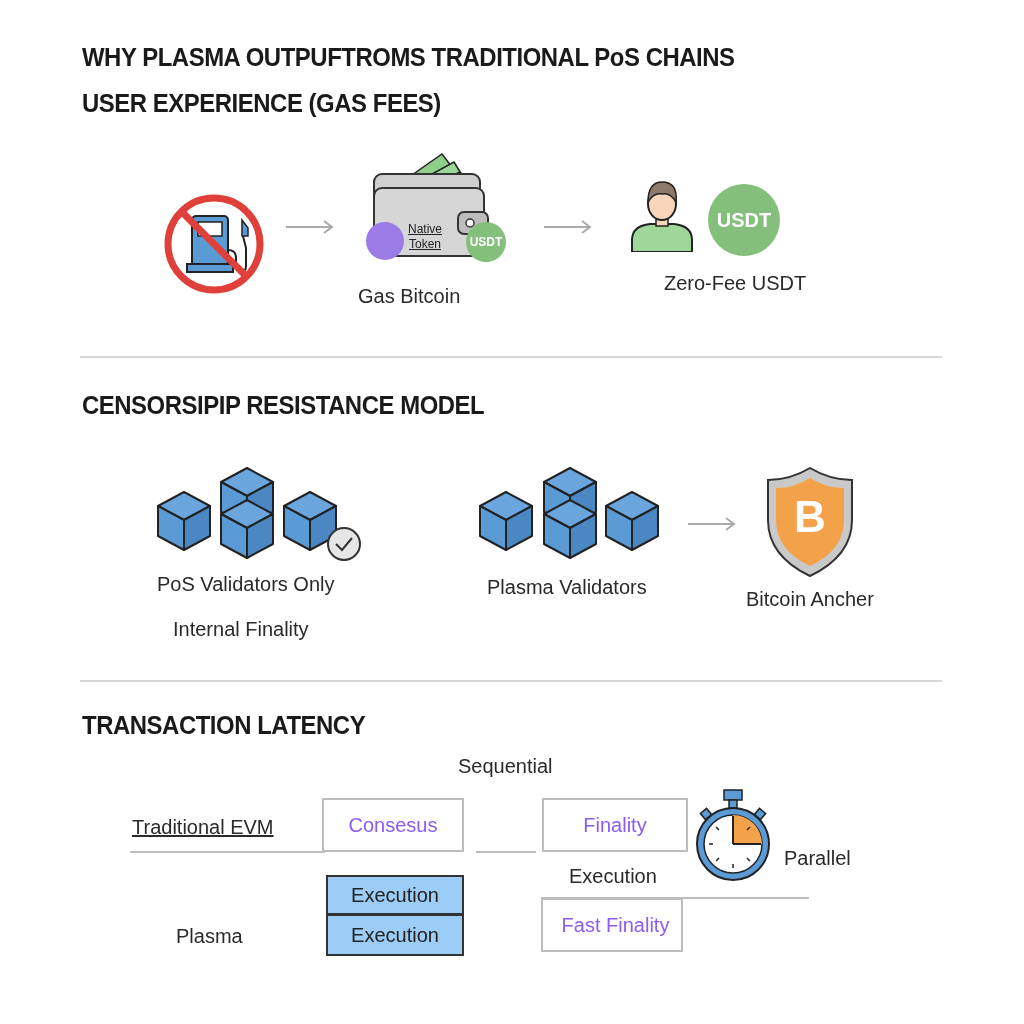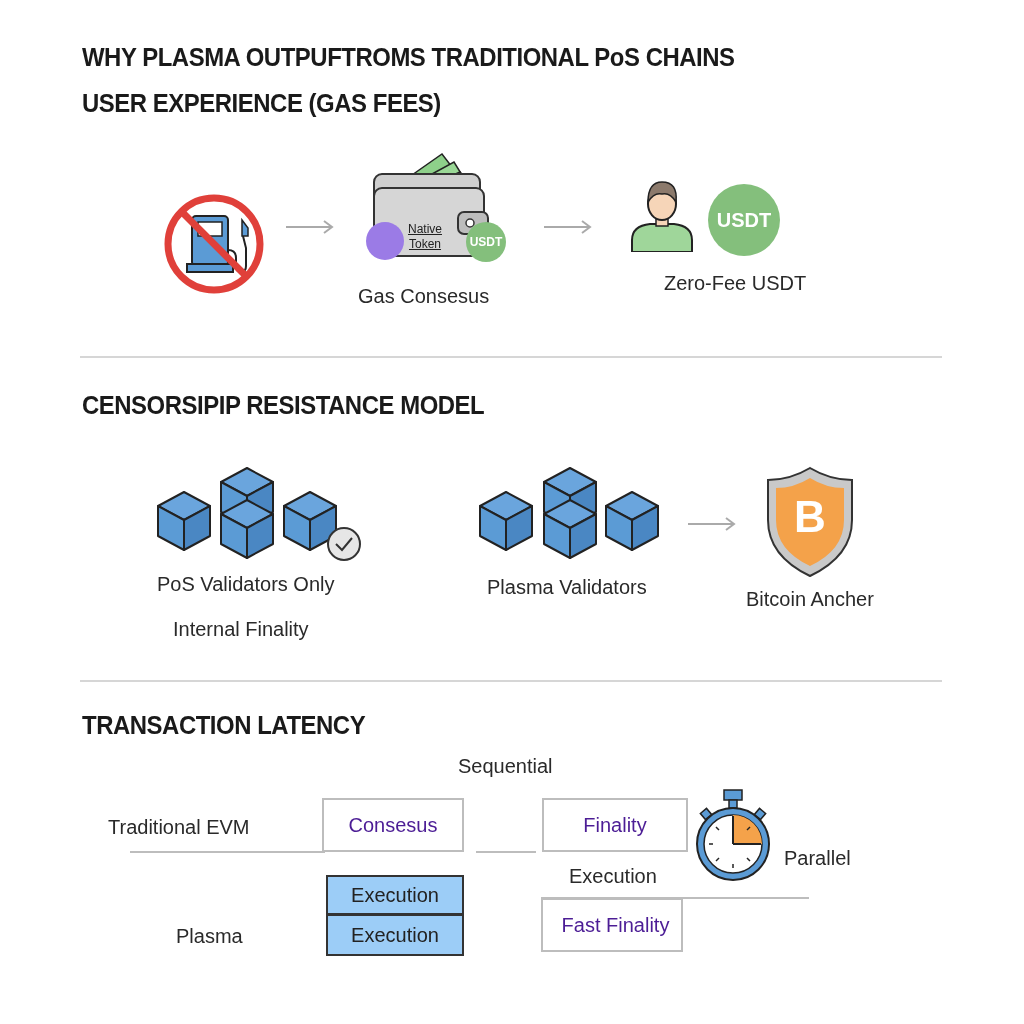--- a/index.html
+++ b/index.html
@@ -3,21 +3,21 @@
 <meta charset="utf-8">
 <style>
   html, body { margin:0; padding:0; }
   body { width:1024px; height:1024px; background:#ffffff; position:relative; overflow:hidden;
          font-family:"Liberation Sans", "DejaVu Sans", sans-serif; color:#222; }
   .abs { position:absolute; }
   .h { font-weight:bold; font-size:26px; letter-spacing:-0.5px; color:#1a1a1a; transform:scaleX(0.92); transform-origin:left; white-space:nowrap; }
   .lbl { font-size:20px; color:#2a2a2a; white-space:nowrap; }
   .divider { height:2px; background:#d6d6d6; }
   .arrow { width:48px; height:14px; }
-  .box { border:2px solid #bdbdbd; background:#fff; display:flex; align-items:center; justify-content:center; font-size:20px; color:#4c1d95; box-sizing:border-box; }
+  .box { border:2px solid #bdbdbd; background:#fff; display:flex; align-items:center; justify-content:center; font-size:20px; color:#8b5cf6; box-sizing:border-box; }
   .exec { border:2px solid #333; background:#9ccdf7; display:flex; align-items:center; justify-content:center; font-size:20px; color:#222; box-sizing:border-box; }
   .line { height:2px; background:#bdbdbd; }
 </style>
 </head>
 <body>
 
 <svg width="0" height="0" style="position:absolute">
   <defs>
     <g id="cube">
       <polygon points="0,-24 26,-10 0,4 -26,-10" fill="#6aa5dd" stroke="#222" stroke-width="2" stroke-linejoin="round"></polygon>
@@ -55,21 +55,21 @@
     <rect x="96" y="60" width="30" height="22" rx="6" fill="#bdbdbd" stroke="#333" stroke-width="2"></rect>
     <circle cx="108" cy="71" r="4" fill="#fff" stroke="#333" stroke-width="1.5"></circle>
   </svg>
   <div style="position:absolute;left:4px;top:70px;width:38px;height:38px;border-radius:50%;background:#9b7be6;"></div>
   <div style="position:absolute;left:40px;top:70px;width:46px;text-align:center;font-size:12px;line-height:15px;color:#222;text-decoration:underline;">
     <div>Native</div>
     <div>Token</div>
   </div>
   <div style="position:absolute;left:104px;top:70px;width:40px;height:40px;border-radius:50%;background:#84bf7c;color:#fff;font-size:12px;font-weight:bold;display:flex;align-items:center;justify-content:center;">USDT</div>
 </div>
-<div class="abs lbl" style="left:358px;top:285px;">Gas Consesus</div>
+<div class="abs lbl" style="left:358px;top:285px;">Gas Bitcoin</div>
 
 <svg class="abs arrow" style="left:544px;top:220px;" viewBox="0 0 48 14">
   <line x1="0" y1="7" x2="46" y2="7" stroke="#aaa" stroke-width="2"></line>
   <polyline points="38,1 46,7 38,13" fill="none" stroke="#aaa" stroke-width="2"></polyline>
 </svg>
 
 <svg class="abs" style="left:630px;top:180px;" width="64" height="72" viewBox="0 0 64 72">
   <path d="M2 72 v-12 q0 -14 18 -16 h24 q18 2 18 16 v12 z" fill="#9fd69a" stroke="#222" stroke-width="2"></path>
   <rect x="26" y="36" width="12" height="10" fill="#f6d5b8" stroke="#222" stroke-width="1.5"></rect>
   <ellipse cx="32" cy="24" rx="14" ry="16" fill="#f6d5b8" stroke="#222" stroke-width="2"></ellipse>
@@ -113,21 +113,21 @@
   </svg>
   <div style="position:absolute;left:0;top:26px;width:92px;text-align:center;color:#fff;font-weight:bold;font-size:44px;line-height:50px;">B</div>
 </div>
 <div class="abs lbl" style="left:746px;top:588px;">Bitcoin Ancher</div>
 
 <div class="abs divider" style="left:80px;top:680px;width:862px;"></div>
 
 <div class="abs h" style="left:82px;top:710px;">TRANSACTION LATENCY</div>
 <div class="abs lbl" style="left:458px;top:755px;">Sequential</div>
 
-<div class="abs lbl" style="left:108px;top:816px;">Traditional EVM</div>
+<div class="abs lbl" style="left:132px;top:816px;text-decoration:underline;">Traditional EVM</div>
 <div class="abs line" style="left:130px;top:851px;width:195px;"></div>
 <div class="abs box" style="left:322px;top:798px;width:142px;height:54px;">Consesus</div>
 <div class="abs line" style="left:476px;top:851px;width:60px;"></div>
 <div class="abs box" style="left:542px;top:798px;width:146px;height:54px;">Finality</div>
 
 <svg class="abs" style="left:692px;top:788px;" width="80" height="96" viewBox="0 0 80 96">
   <rect x="32" y="2" width="18" height="10" fill="#5b9bd5" stroke="#222" stroke-width="1.5"></rect>
   <rect x="37" y="12" width="8" height="8" fill="#5b9bd5" stroke="#222" stroke-width="1.5"></rect>
   <rect x="10" y="22" width="8" height="8" fill="#5b9bd5" stroke="#222" stroke-width="1.5" transform="rotate(-40 14 26)"></rect>
   <rect x="64" y="22" width="8" height="8" fill="#5b9bd5" stroke="#222" stroke-width="1.5" transform="rotate(40 68 26)"></rect>

